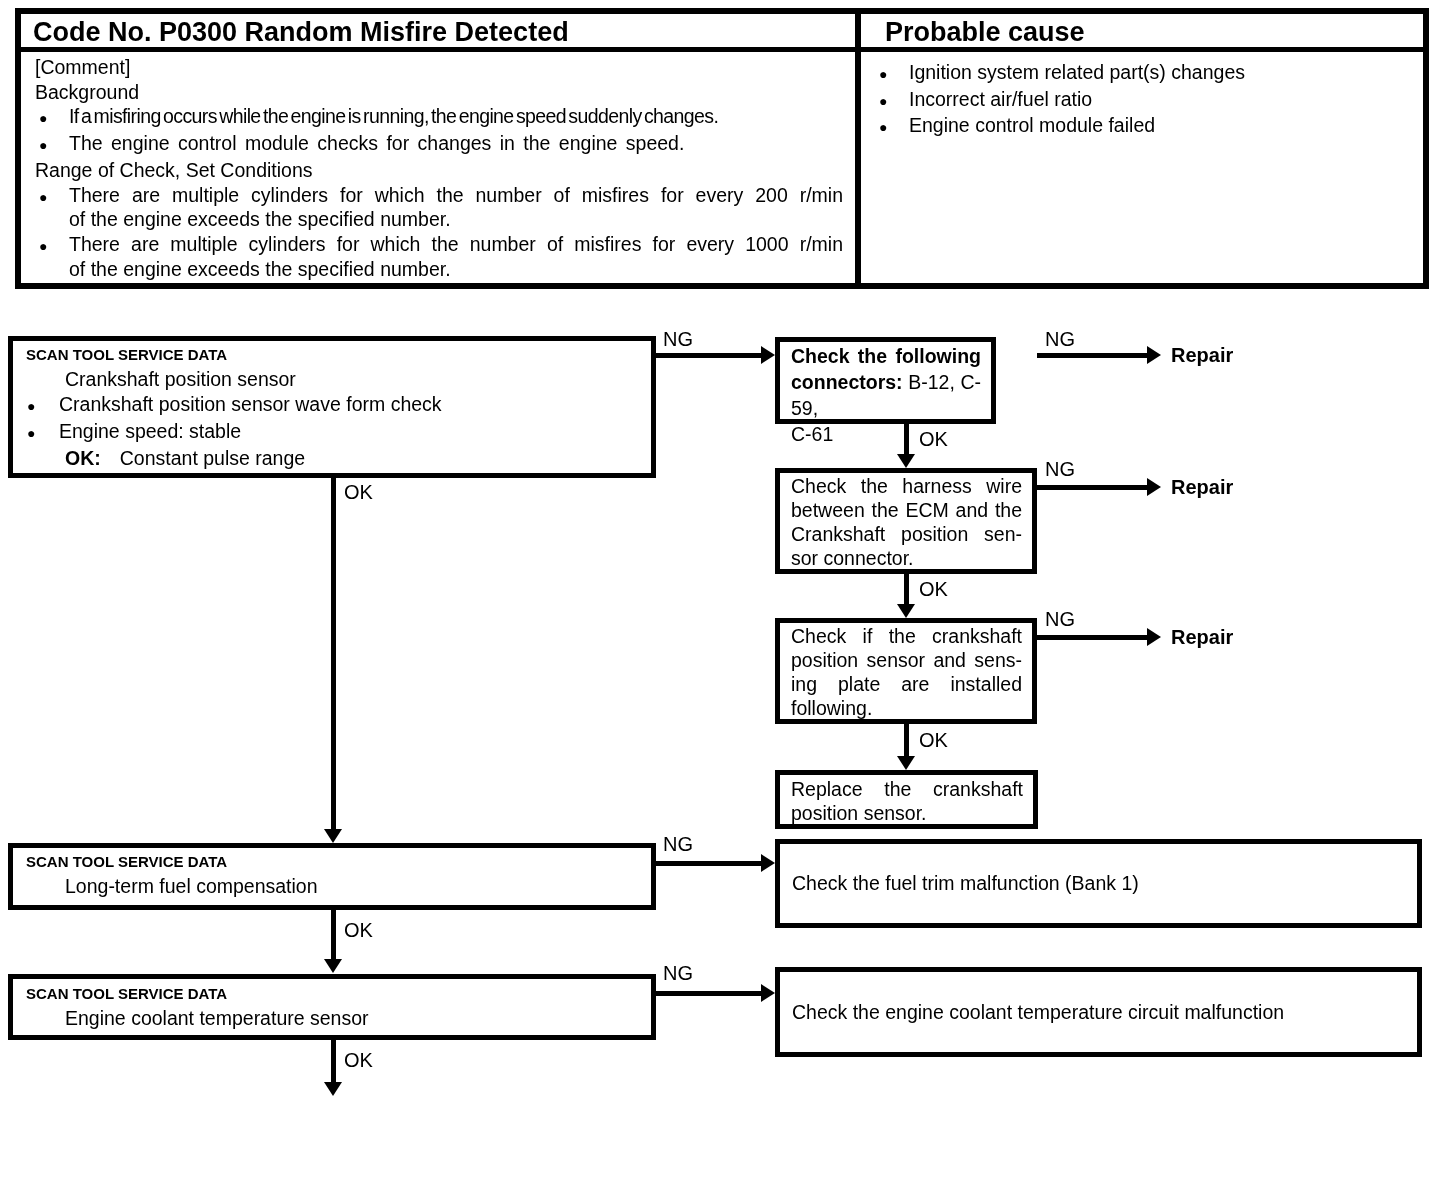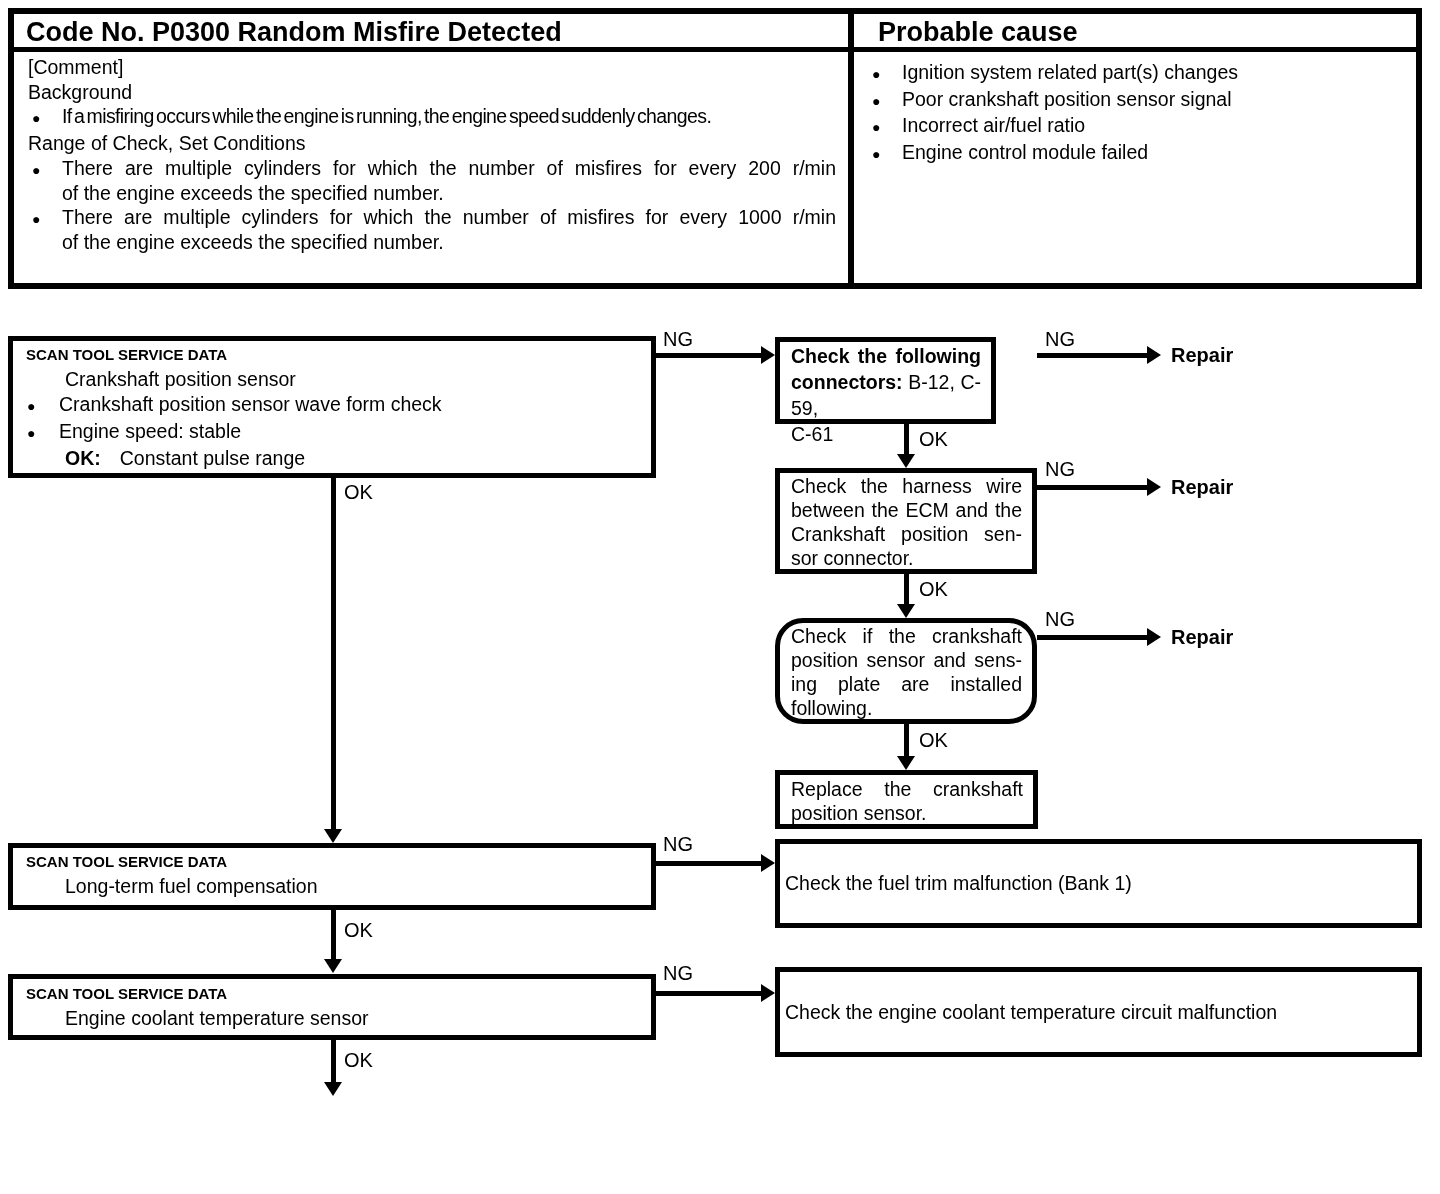--- a/index.html
+++ b/index.html
@@ -1,19 +1,19 @@
 <!DOCTYPE html>
 <html><head>
 <meta charset="utf-8">
 <style>
   html,body{margin:0;padding:0;background:#fff;}
   .page{position:relative;width:1440px;height:1194px;background:#fff;color:#000;
         font-family:"Liberation Sans",sans-serif;}
   
-  .dtable{position:absolute;left:8px;top:8px;width:1414px;height:281px;border:6px solid #000;
+  .dtable{position:absolute;left:15px;top:8px;width:1414px;height:281px;border:6px solid #000;
           box-sizing:border-box;display:grid;grid-template-columns:834px 1fr;grid-template-rows:38px 1fr;}
   .cell{box-sizing:border-box;overflow:hidden;}
   .title-cell{border-bottom:5px solid #000;font-weight:bold;font-size:27px;line-height:36px;padding-left:12px;}
   .pc-head{border-bottom:5px solid #000;border-left:6px solid #000;font-weight:bold;font-size:27px;line-height:36px;padding-left:24px;}
   .body-cell{padding:3px 12px 0 14px;font-size:19.5px;line-height:24.7px;}
   .causes-cell{border-left:6px solid #000;padding:8px 8px 0 14px;font-size:19.5px;line-height:24.5px;}
   .brow{display:flex;}
   .bdot{flex:0 0 34px;}
   .bdot::before{content:"\25CF";font-size:14px;padding-left:4px;}
   .btxt{flex:1;}
@@ -23,40 +23,44 @@
   
   .box{position:absolute;border:5px solid #000;box-sizing:border-box;background:#fff;font-size:19.5px;}
   .bt{font-weight:bold;font-size:15px;}
   .ind{padding-left:39px;}
   .hline{position:absolute;height:5px;background:#000;}
   .vline{position:absolute;width:5px;background:#000;}
   .ar{position:absolute;width:0;height:0;border-top:9px solid transparent;border-bottom:9px solid transparent;border-left:14px solid #000;}
   .ad{position:absolute;width:0;height:0;border-left:9px solid transparent;border-right:9px solid transparent;border-top:14px solid #000;}
   .lbl{position:absolute;font-size:20px;}
   .repair{position:absolute;font-size:20px;font-weight:bold;}
-  .wide{display:flex;align-items:center;padding-left:5px;}
+  .wide{display:flex;align-items:center;padding-left:12px;}
   .bdot2{flex:0 0 33px;}
   .bdot2::before{content:"\25CF";font-size:14px;padding-left:1px;}
 </style>
 </head>
 <body>
 
 <div class="page">
 
   <div class="dtable">
     <div class="cell title-cell">Code No. P0300 Random Misfire Detected</div>
     <div class="cell pc-head">Probable cause</div>
 
     <div class="cell body-cell">
       <div>[Comment]</div>
       <div>Background</div>
       <div class="brow">
         <span class="bdot"></span>
         <div class="btxt condensed">If a misfiring occurs while the engine is running, the engine speed suddenly changes.</div>
       </div>
+      <div class="brow">
+        <span class="bdot"></span>
+        <div class="btxt wspace">The engine control module checks for changes in the engine speed.</div>
+      </div>
       <div>Range of Check, Set Conditions</div>
       <div class="brow">
         <span class="bdot"></span>
         <div class="btxt">
           <div class="jline">There are multiple cylinders for which the number of misfires for every 200 r/min</div>
           <div>of the engine exceeds the specified number.</div>
         </div>
       </div>
       <div class="brow">
         <span class="bdot"></span>
@@ -64,24 +68,20 @@
           <div class="jline">There are multiple cylinders for which the number of misfires for every 1000 r/min</div>
           <div>of the engine exceeds the specified number.</div>
         </div>
       </div>
     </div>
 
     <div class="cell causes-cell">
       <div class="brow">
         <span class="bdot"></span>
         <div class="btxt">Ignition system related part(s) changes</div>
-      </div>
-      <div class="brow">
-        <span class="bdot"></span>
-        <div class="btxt">Poor crankshaft position sensor signal</div>
       </div>
       <div class="brow">
         <span class="bdot"></span>
         <div class="btxt">Incorrect air/fuel ratio</div>
       </div>
       <div class="brow">
         <span class="bdot"></span>
         <div class="btxt">Engine control module failed</div>
       </div>
     </div>
@@ -131,21 +131,21 @@
 
   <div class="lbl" style="left:1045px;top:458px;">NG</div>
   <div class="hline" style="left:1037px;top:485px;width:110px;"></div>
   <div class="ar" style="left:1147px;top:478px;"></div>
   <div class="repair" style="left:1171px;top:476px;">Repair</div>
 
   <div class="vline" style="left:904px;top:574px;height:31px;"></div>
   <div class="ad" style="left:897px;top:604px;"></div>
   <div class="lbl" style="left:919px;top:578px;">OK</div>
 
-  <div class="box" style="left:775px;top:618px;width:262px;height:106px;padding:1px 10px 4px 11px;line-height:24px;border-radius:28px;">
+  <div class="box" style="left:775px;top:618px;width:262px;height:106px;padding:1px 10px 4px 11px;line-height:24px;">
     <div class="jline">Check if the crankshaft</div>
     <div class="jline">position sensor and sens-</div>
     <div class="jline">ing plate are installed</div>
     <div>following.</div>
   </div>
 
   <div class="lbl" style="left:1045px;top:608px;">NG</div>
   <div class="hline" style="left:1037px;top:635px;width:110px;"></div>
   <div class="ar" style="left:1147px;top:628px;"></div>
   <div class="repair" style="left:1171px;top:626px;">Repair</div>

